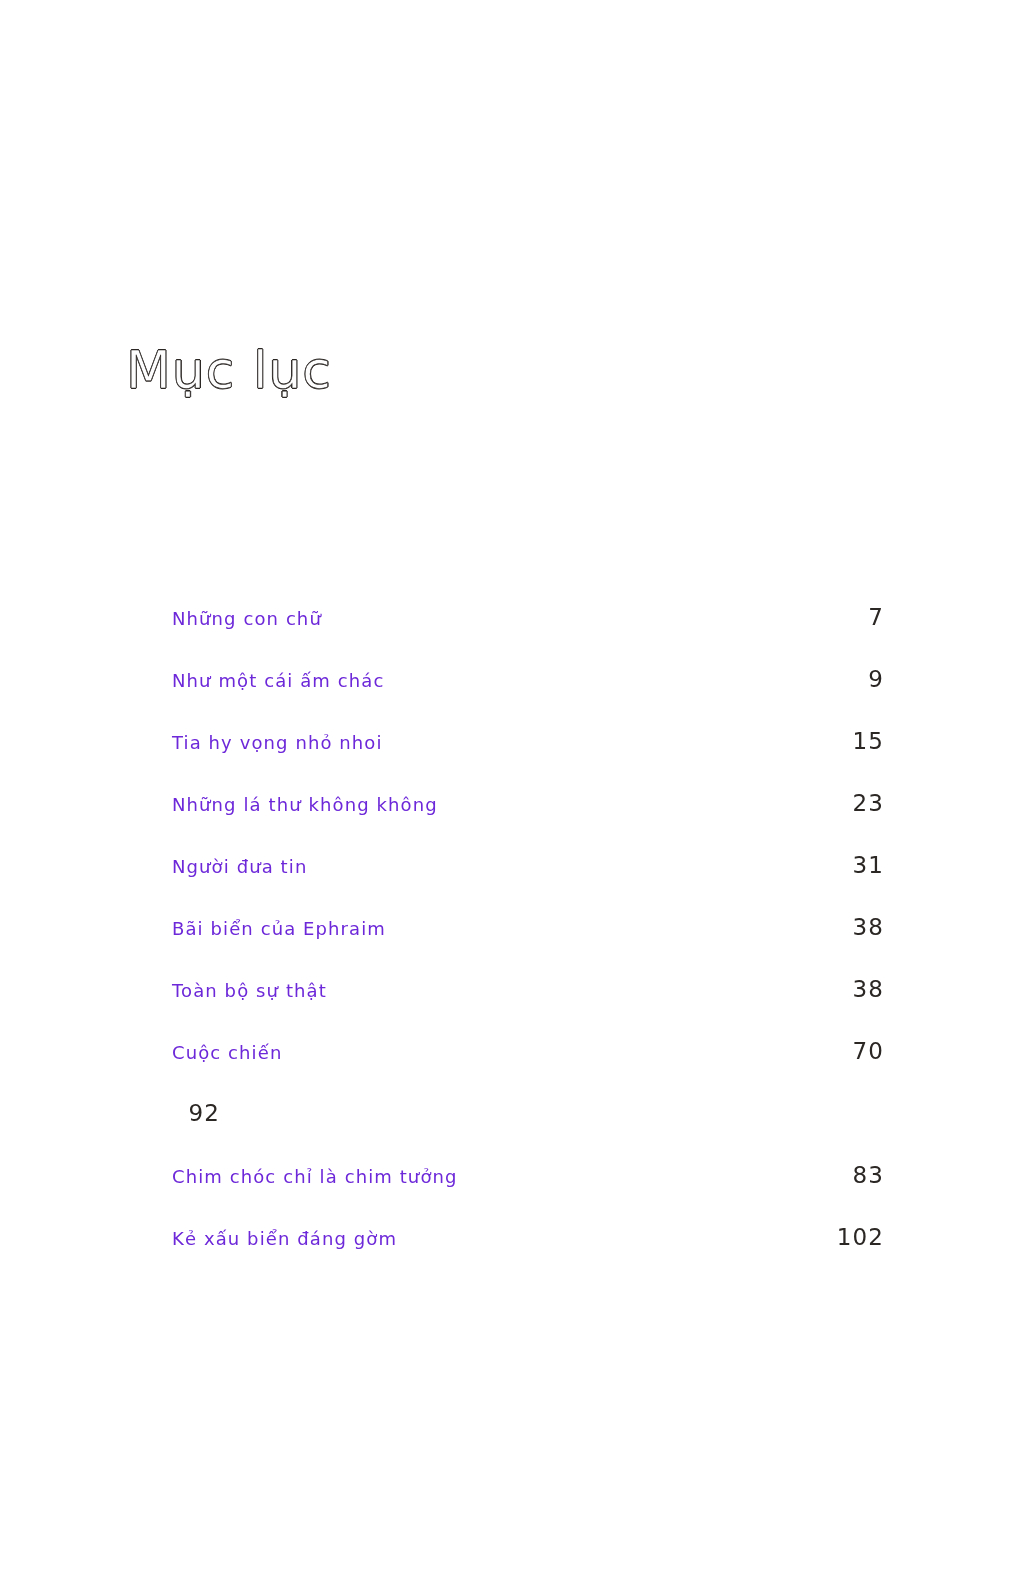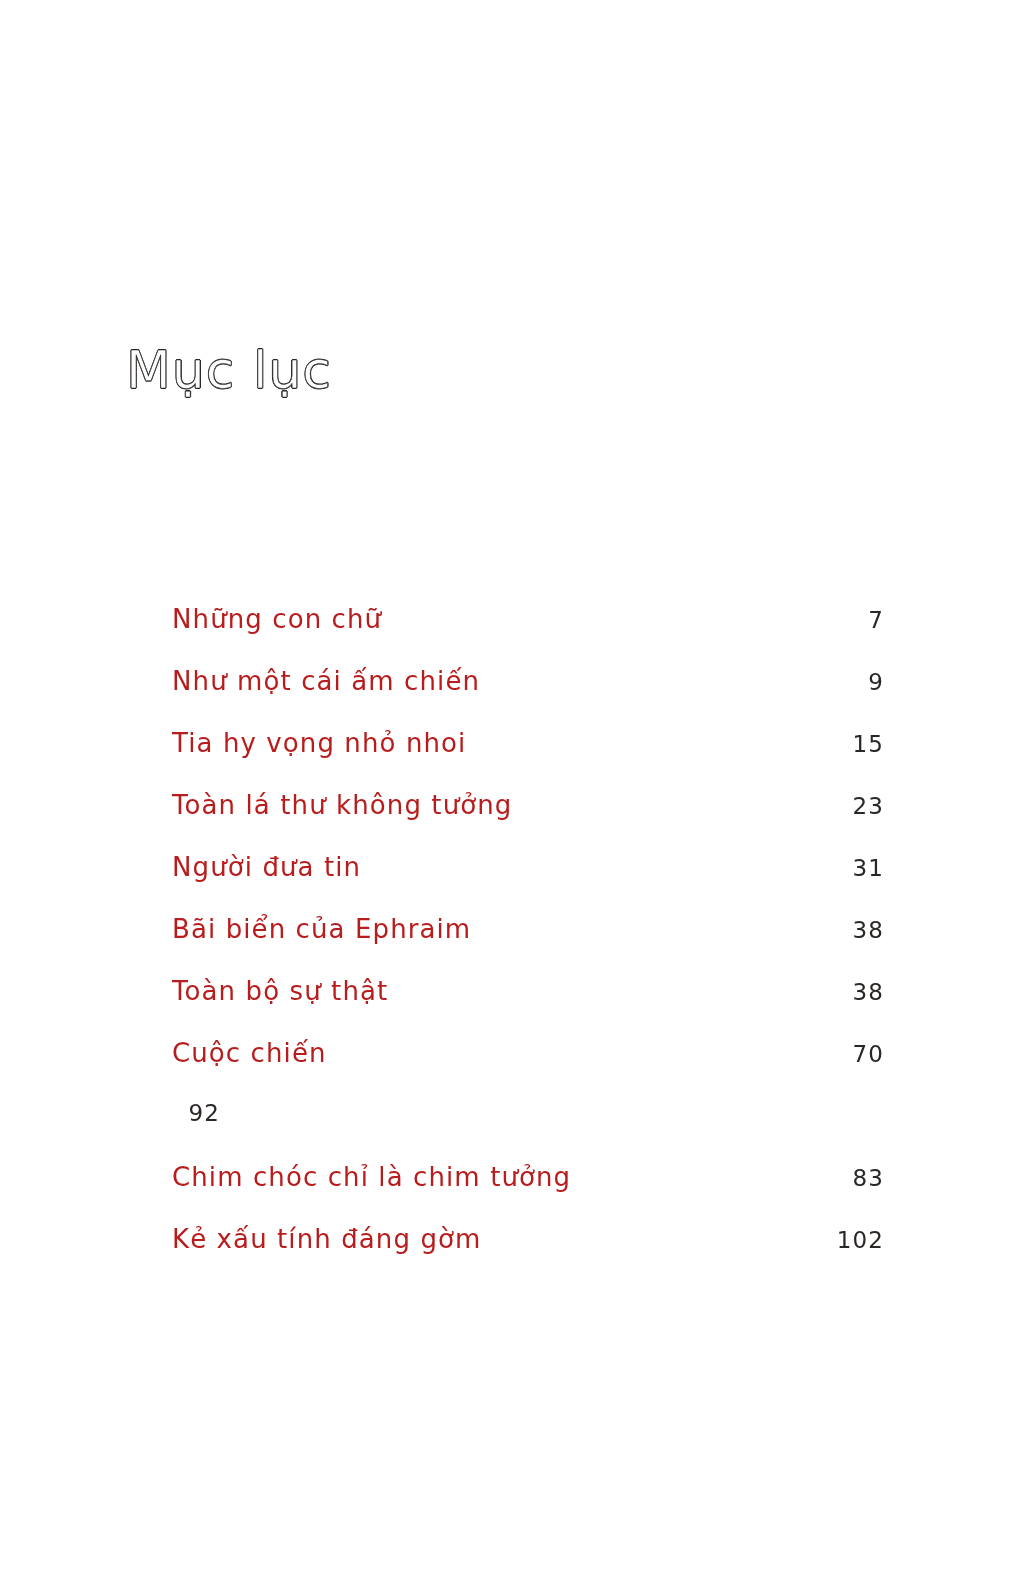--- a/index.html
+++ b/index.html
@@ -45,23 +45,23 @@
     top: 604px;
     width: 712px;
   }
   .toc-row {
     display: flex;
     align-items: baseline;
     justify-content: space-between;
     height: 62px;
   }
   .toc-entry-title {
-    font-size: 26px;
+    font-size: 18px;
     letter-spacing: 1.1px;
-    color: #b91c1c;
+    color: #6d28d9;
     white-space: nowrap;
   }
   .toc-entry-page {
     font-size: 23px;
     letter-spacing: 1.1px;
     color: #2b2725;
     text-align: right;
     min-width: 48px;
   }
 </style>
@@ -71,29 +71,29 @@
 <div class="page">
 
   <div class="toc-title">Mục lục</div>
 
   <div class="toc-list">
       <div class="toc-row">
         <span class="toc-entry-title">Những con chữ</span>
         <span class="toc-entry-page">7</span>
       </div>
       <div class="toc-row">
-        <span class="toc-entry-title">Như một cái ấm chiến</span>
+        <span class="toc-entry-title">Như một cái ấm chác</span>
         <span class="toc-entry-page">9</span>
       </div>
       <div class="toc-row">
         <span class="toc-entry-title">Tia hy vọng nhỏ nhoi</span>
         <span class="toc-entry-page">15</span>
       </div>
       <div class="toc-row">
-        <span class="toc-entry-title">Toàn lá thư không tưởng</span>
+        <span class="toc-entry-title">Những lá thư không không</span>
         <span class="toc-entry-page">23</span>
       </div>
       <div class="toc-row">
         <span class="toc-entry-title">Người đưa tin</span>
         <span class="toc-entry-page">31</span>
       </div>
       <div class="toc-row">
         <span class="toc-entry-title">Bãi biển của Ephraim</span>
         <span class="toc-entry-page">38</span>
       </div>
@@ -106,18 +106,18 @@
         <span class="toc-entry-page">70</span>
       </div>
       <div class="toc-row">
         <span class="toc-entry-page">92</span>
       </div>
       <div class="toc-row">
         <span class="toc-entry-title">Chim chóc chỉ là chim tưởng</span>
         <span class="toc-entry-page">83</span>
       </div>
       <div class="toc-row">
-        <span class="toc-entry-title">Kẻ xấu tính đáng gờm</span>
+        <span class="toc-entry-title">Kẻ xấu biển đáng gờm</span>
         <span class="toc-entry-page">102</span>
       </div>
     </div>
 
 </div>
 
 </body></html>

